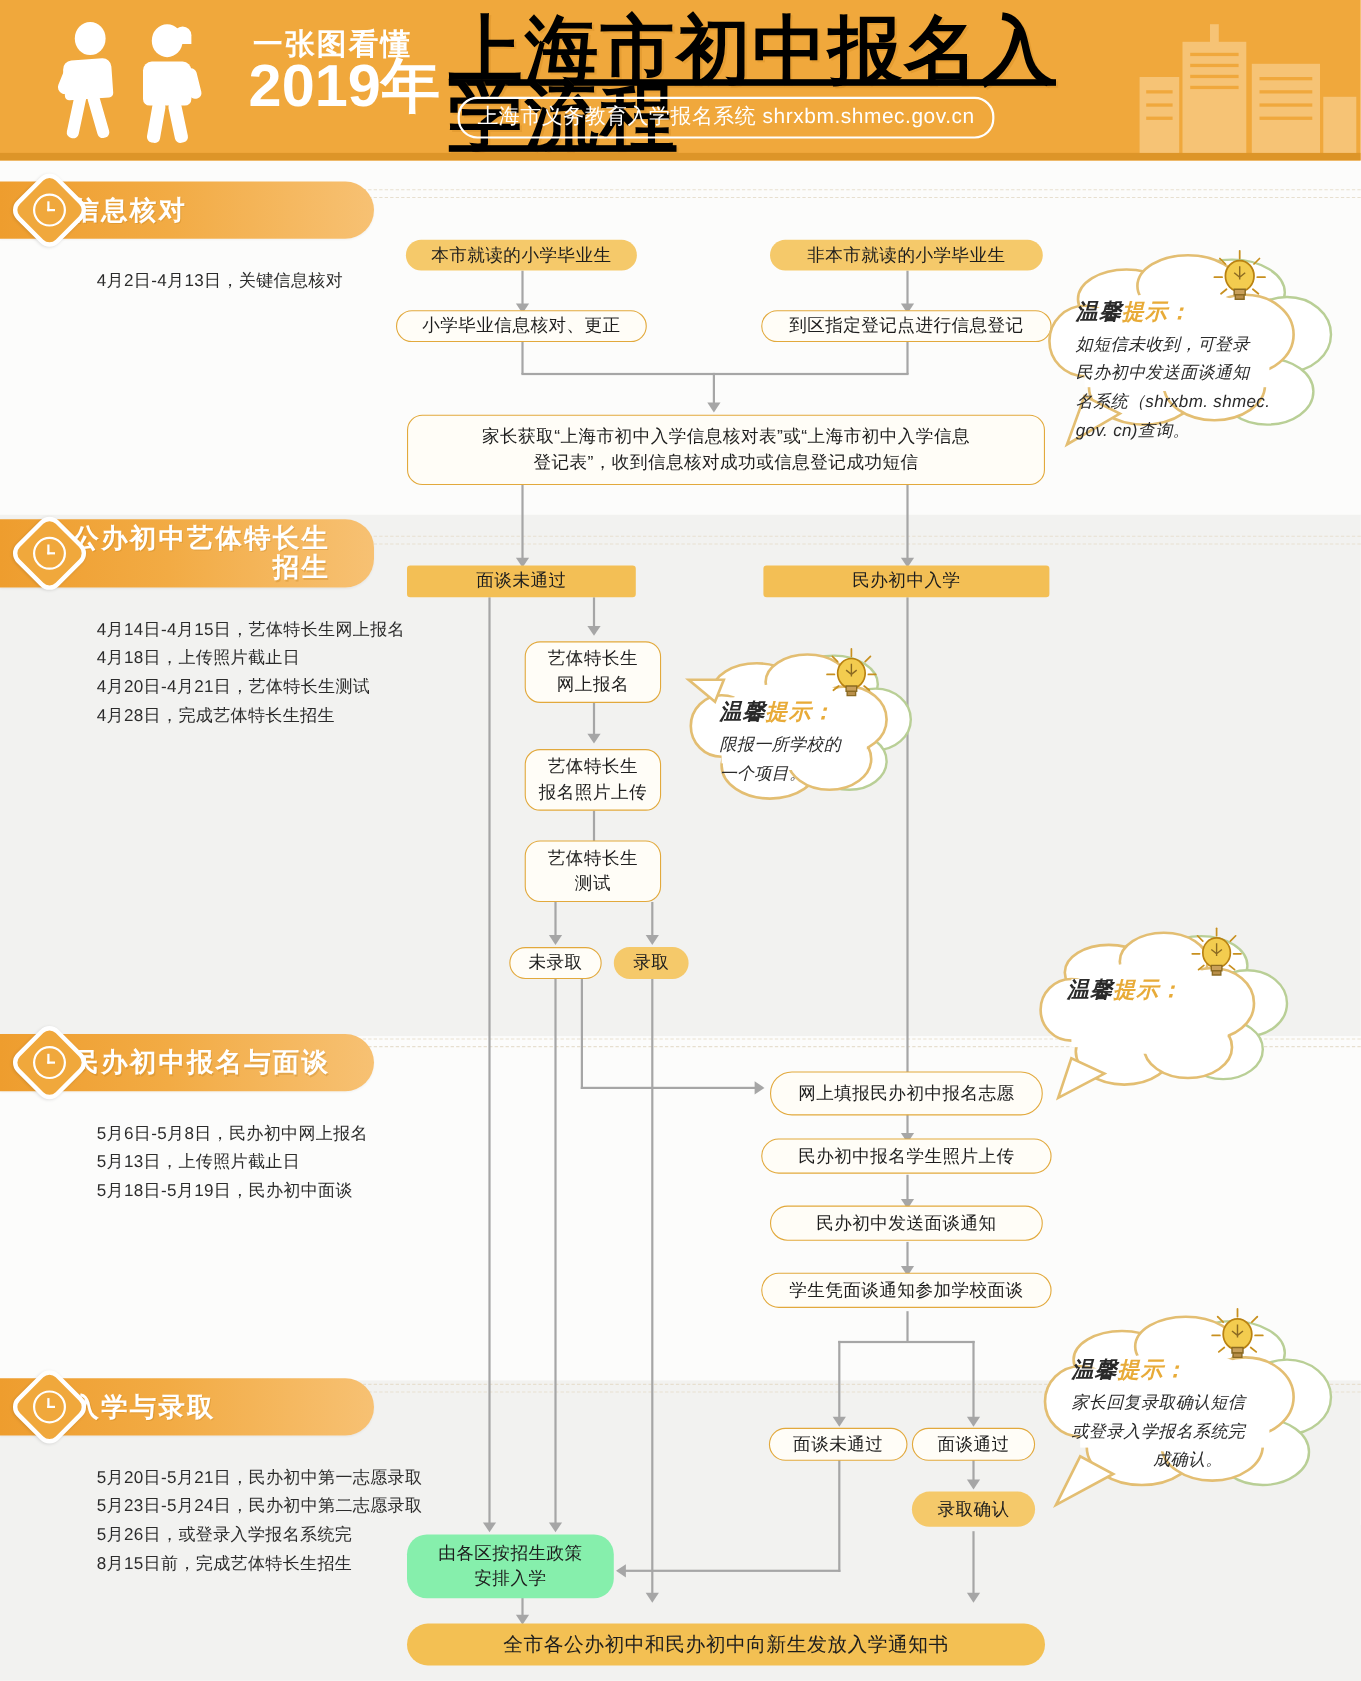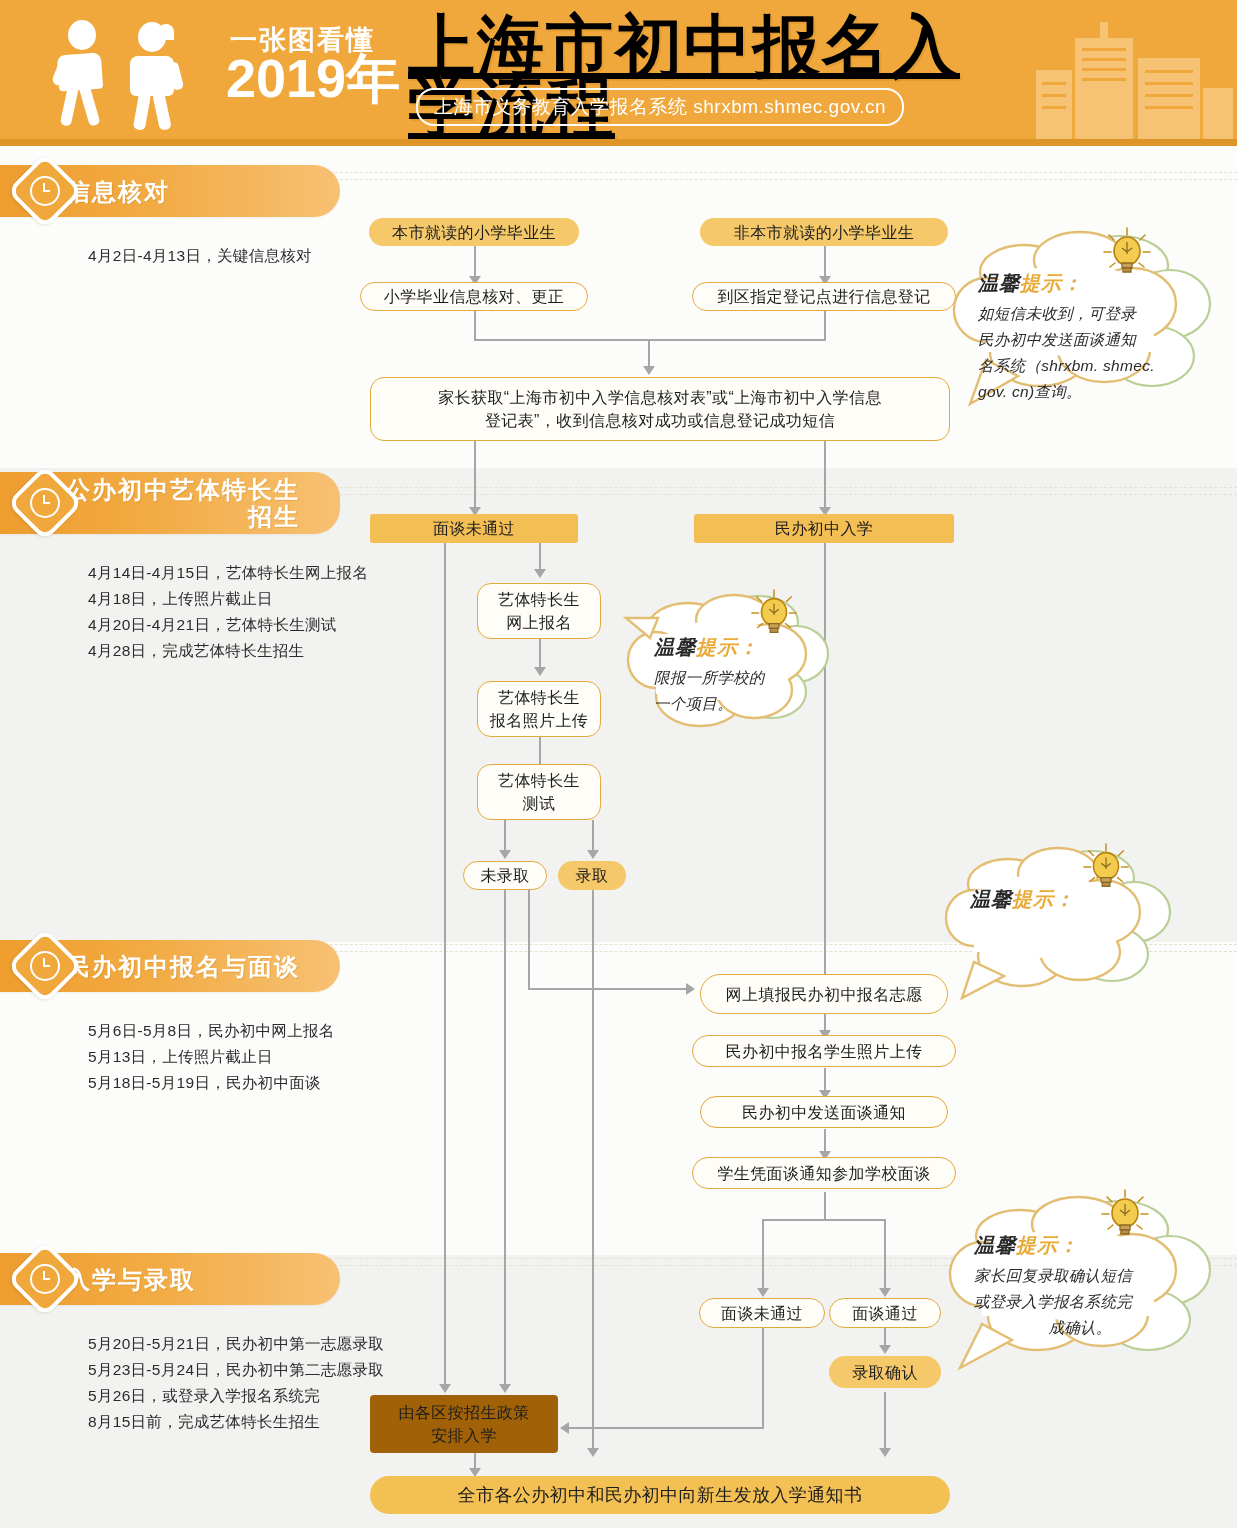--- a/index.html
+++ b/index.html
@@ -50,21 +50,21 @@
   .clock-inner:before{content:"";position:absolute;left:11px;top:5px;width:2px;height:9px;background:#fff;}
   .clock-inner:after{content:"";position:absolute;left:11px;top:12px;width:7px;height:2px;background:#fff;}
   .sec-dates{margin-top:26px;margin-left:88px;}
   .sec-dates div{font-size:15.5px;color:#2b2b2b;line-height:26px;white-space:nowrap;letter-spacing:.3px;}
 
   
   .node{position:absolute;box-sizing:border-box;display:flex;align-items:center;justify-content:center;
     text-align:center;font-size:16px;color:#1d1d1d;letter-spacing:.4px;line-height:23px;}
   .node.fill-rect{background:#f3bf55;border-radius:3px;}
   .node.fill-pill{background:#f5c96a;border-radius:22px;}
-  .node.fill-soft{background:#a16207;border-radius:4px;}
+  .node.fill-soft{background:#86efac;border-radius:18px;}
   .node.out-pill{background:#fffdf7;border:1.6px solid #e2a93c;border-radius:26px;}
   .node.out-round{background:#fffdf7;border:1.6px solid #e2a93c;border-radius:14px;}
   .node.bottombar{background:#f3c053;border-radius:22px;font-size:18px;}
 
   
   .ln{position:absolute;background:#a6a6a6;}
   .ln.v{width:2px;}
   .ln.h{height:2px;}
   .arw{position:absolute;width:0;height:0;}
   .arw.down{border-left:6px solid transparent;border-right:6px solid transparent;border-top:9px solid #a6a6a6;}

